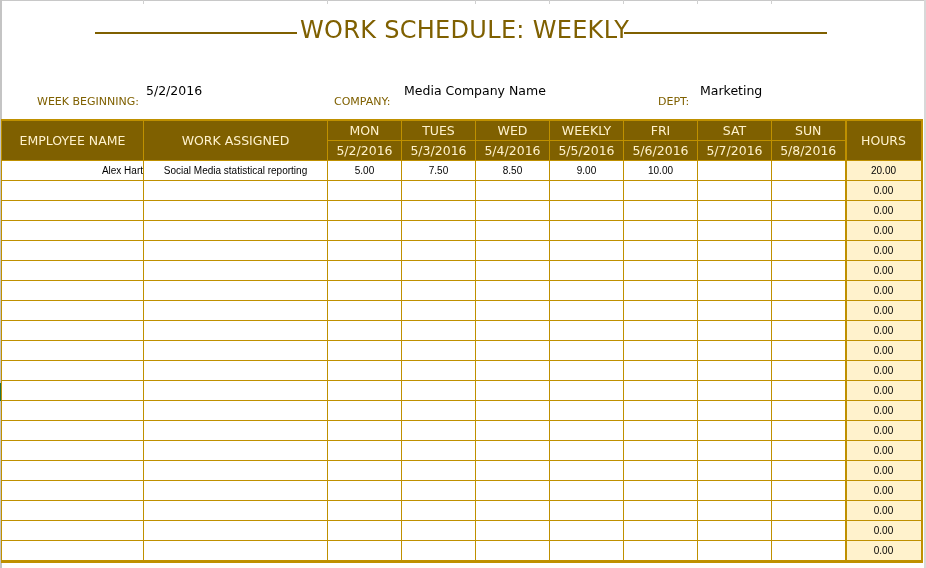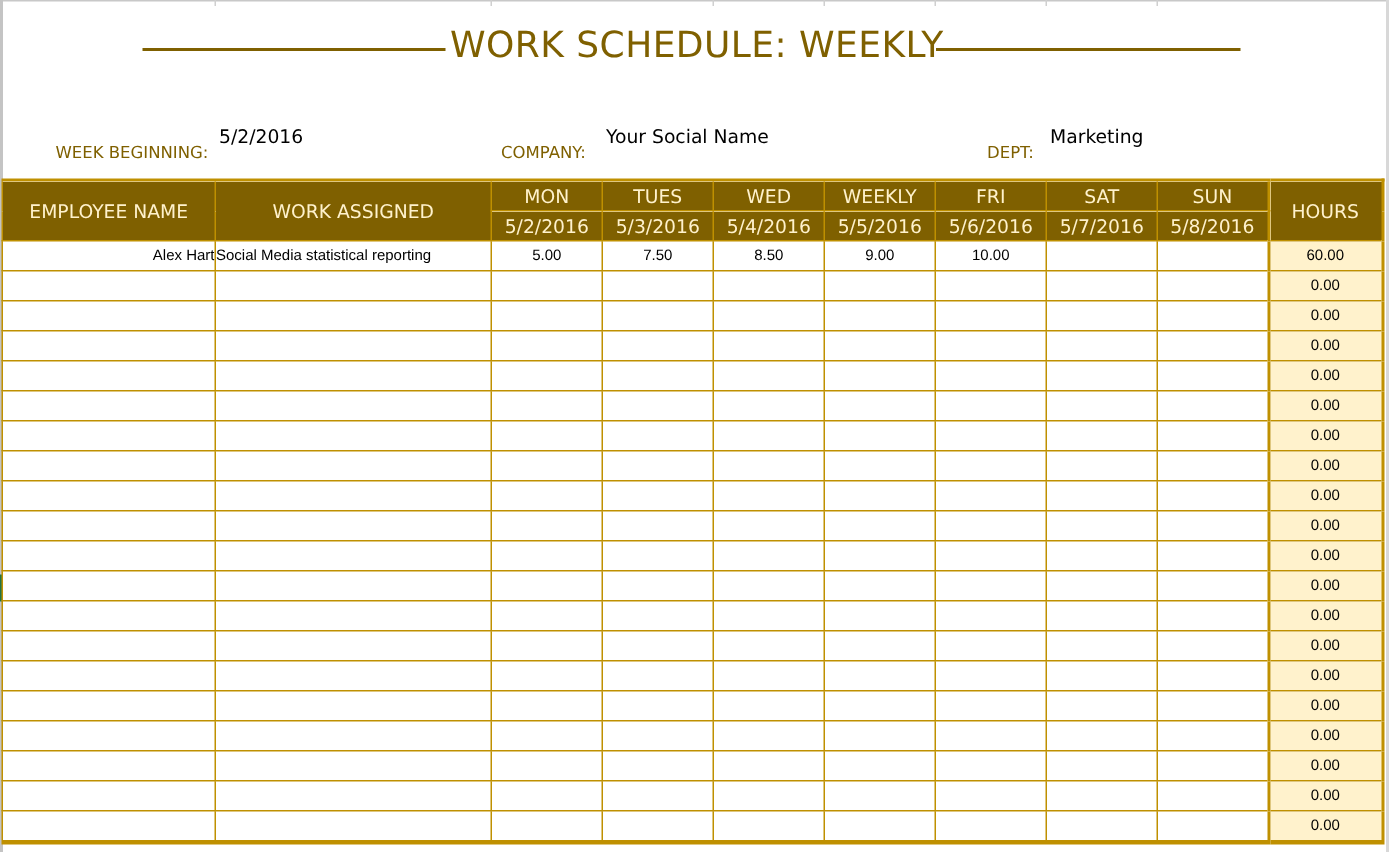--- a/index.html
+++ b/index.html
@@ -16,21 +16,21 @@
 
   .info { position:absolute; top:95px; font-size:11px; color:#7f6000; font-family:"DejaVu Sans", sans-serif; }
   .info-val { position:absolute; top:83px; font-size:12.5px; color:#000; font-family:"DejaVu Sans", sans-serif; }
 
   table.sched { position:absolute; left:1px; top:119px; border-collapse:collapse; table-layout:fixed; }
   table.sched th, table.sched td { border:1px solid #bf9000; padding:0; overflow:hidden; white-space:nowrap; }
   table.sched th { background:#7f6000; color:#fff2cc; font-weight:normal; font-family:"DejaVu Sans", sans-serif; font-size:12.5px; text-align:center; height:19px; }
   table.sched th.tall { height:39px; }
   table.sched td { height:19px; font-size:10px; color:#000; background:#fff; font-family:"Liberation Sans", sans-serif; }
   td.txt { padding-left:10px; text-align:right; }
-  td.txt2 { padding-left:3px; text-align:left; }
+  td.txt2 { padding-left:3px; text-align:center; }
   td.num { text-align:center; }
   td.hours { background:#fff2cc !important; text-align:center; border-left:2px solid #bf9000 !important; border-right:2px solid #bf9000 !important; }
   th.hours-h { border-left:2px solid #bf9000 !important; border-right:2px solid #bf9000 !important; border-top:2px solid #bf9000 !important; }
   tr.last td { border-bottom:3px solid #bf9000; }
   thead tr:first-child th { border-top:2px solid #bf9000; }
   .sel-marker { position:absolute; left:0; top:383px; width:2px; height:18px; background:#217346; }
 </style>
 </head>
 <body>
 
@@ -47,21 +47,21 @@
 
 <div class="title-wrap">
   <div class="title-line" style="left:95px; width:202px;"></div>
   <div class="title">WORK SCHEDULE:  WEEKLY</div>
   <div class="title-line" style="left:624px; width:203px;"></div>
 </div>
 
 <div class="info" style="left:37px">WEEK BEGINNING:</div>
 <div class="info-val" style="left:146px">5/2/2016</div>
 <div class="info" style="left:334px">COMPANY:</div>
-<div class="info-val" style="left:404px">Your Social Name</div>
+<div class="info-val" style="left:404px">Media Company Name</div>
 <div class="info" style="left:658px">DEPT:</div>
 <div class="info-val" style="left:700px">Marketing</div>
 
 <div class="sel-marker"></div>
 
 <table class="sched">
   <colgroup>
     <col style="width:142px">
       <col style="width:184px">
     <col style="width:74px">
@@ -100,21 +100,21 @@
       <tr>
         <td class="txt">Alex Hart</td>
         <td class="txt2">Social Media statistical reporting</td>
         <td class="num">5.00</td>
         <td class="num">7.50</td>
         <td class="num">8.50</td>
         <td class="num">9.00</td>
         <td class="num">10.00</td>
         <td class="num"></td>
         <td class="num"></td>
-        <td class="hours">60.00</td>
+        <td class="hours">20.00</td>
       </tr>
       <tr>
         <td class="txt"></td>
         <td class="txt2"></td>
         <td class="num"></td>
         <td class="num"></td>
         <td class="num"></td>
         <td class="num"></td>
         <td class="num"></td>
         <td class="num"></td>

